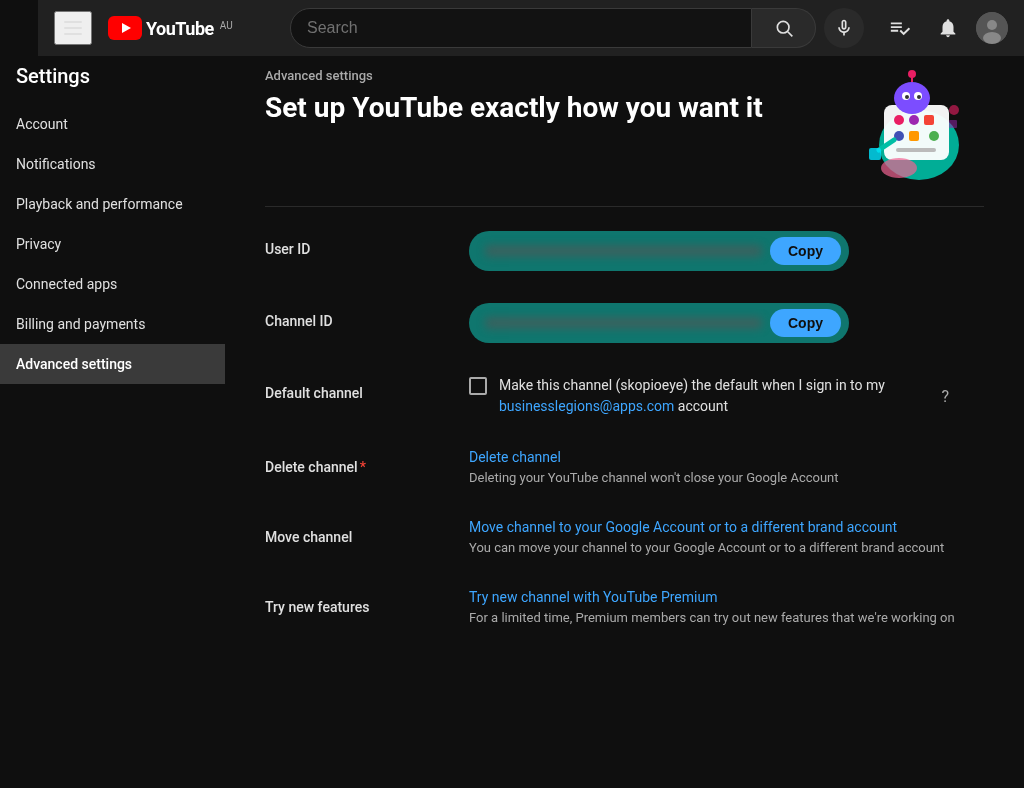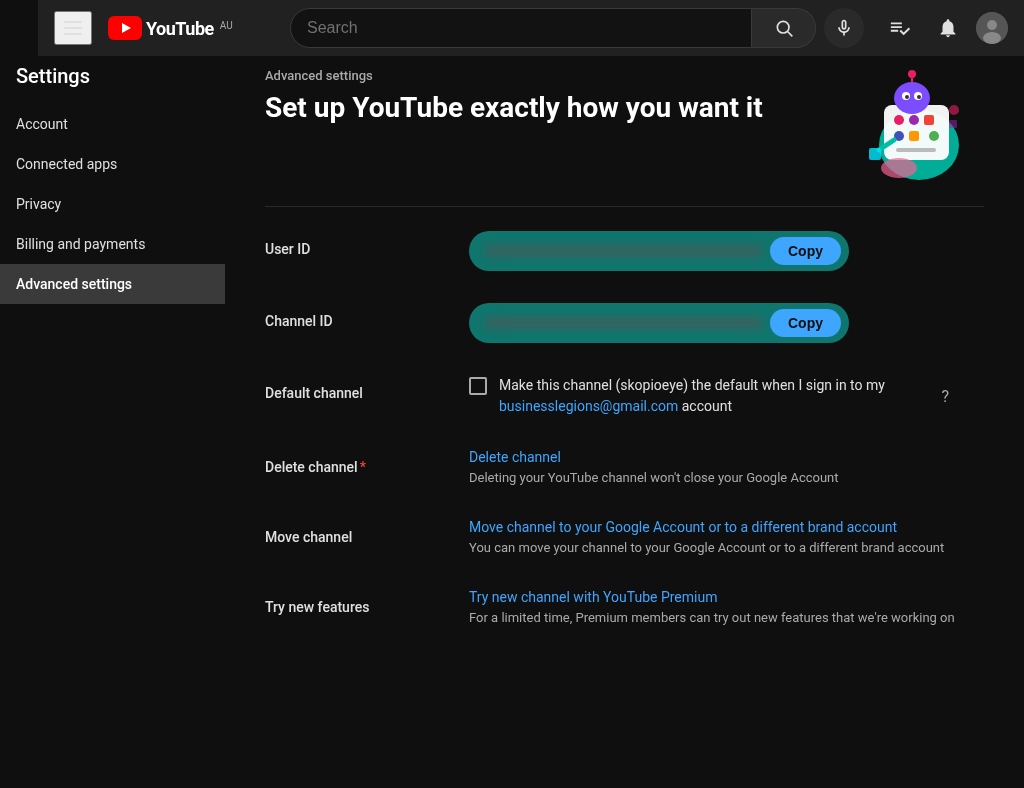--- a/index.html
+++ b/index.html
@@ -416,24 +416,30 @@
 </header>
 
 <div class="page-body">
 
   <nav class="sidebar">
     <div class="settings-title">Settings</div>
     <div class="sidebar-item">
       <span>Account</span>
     </div>
     <div class="sidebar-item">
-      <span>Connected apps</span>
+      <span>Notifications</span>
+    </div>
+    <div class="sidebar-item">
+      <span>Playback and performance</span>
     </div>
     <div class="sidebar-item">
       <span>Privacy</span>
+    </div>
+    <div class="sidebar-item">
+      <span>Connected apps</span>
     </div>
     <div class="sidebar-item">
       <span>Billing and payments</span>
     </div>
     <div class="sidebar-item active">
       <span>Advanced settings</span>
     </div>
   </nav>
 
   <main class="main-content">
@@ -502,21 +508,21 @@
         </div>
       </div>
     </div>
 
     <div class="settings-row">
       <div class="settings-label">Default channel</div>
       <div class="settings-value">
         <div class="checkbox-row">
           <input type="checkbox" class="channel-checkbox" style="">
           <span class="checkbox-label">
-            Make this channel (<span class="highlight">skopioeye</span>) the default when I sign in to my <span class="email">businesslegions@gmail.com</span> <span>account</span>
+            Make this channel (<span class="highlight">skopioeye</span>) the default when I sign in to my <span class="email">businesslegions@apps.com</span> <span>account</span>
           </span>
           <span class="question-icon">?</span>
         </div>
       </div>
     </div>
 
     <div class="settings-row">
       <div class="settings-label">
         <span>Delete channel</span><span class="required">*</span>
       </div>

